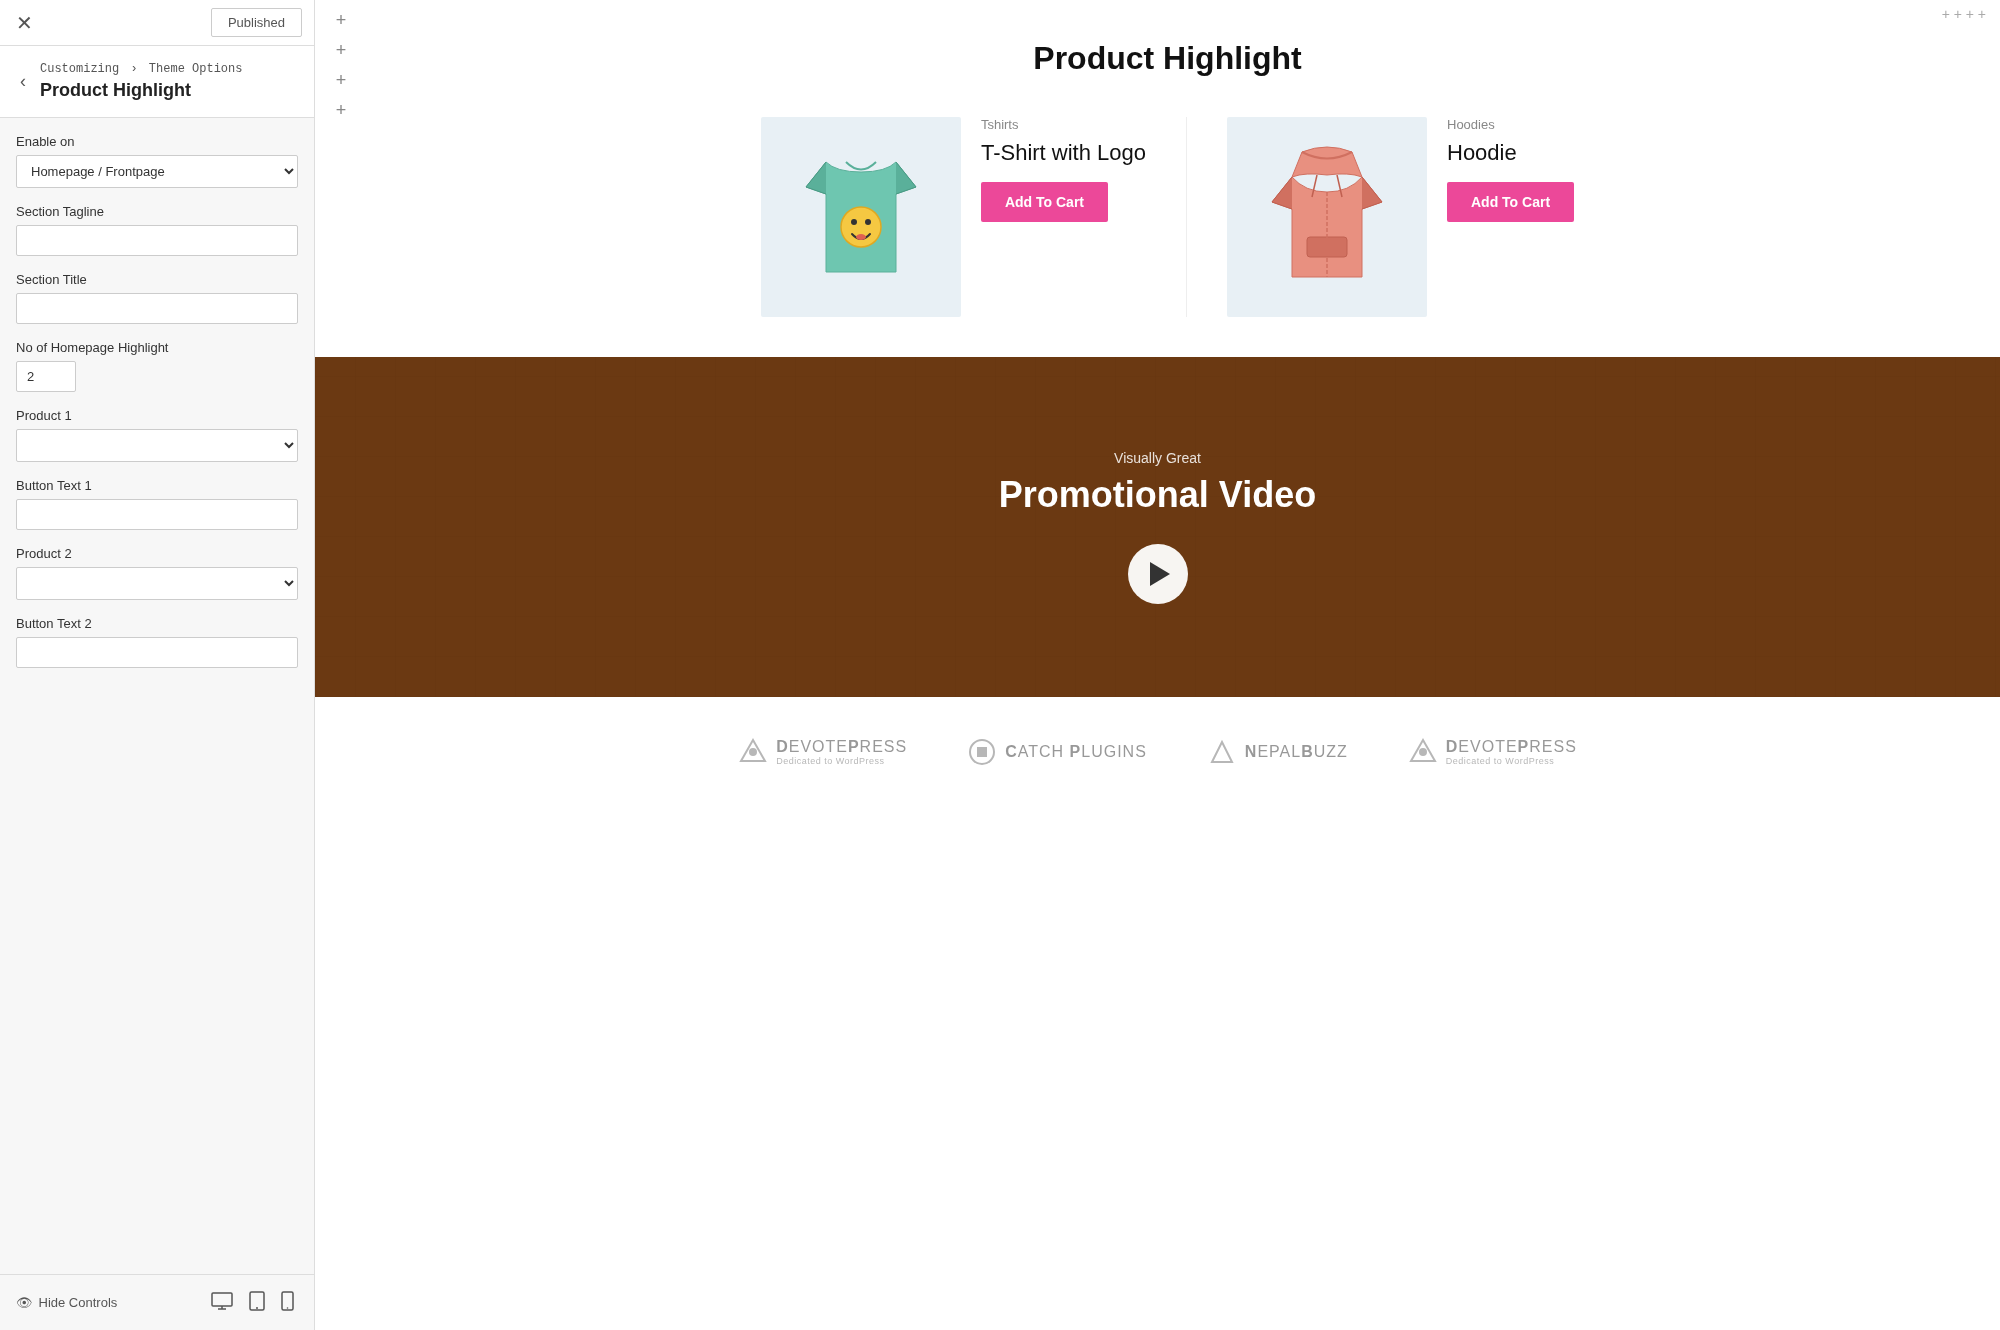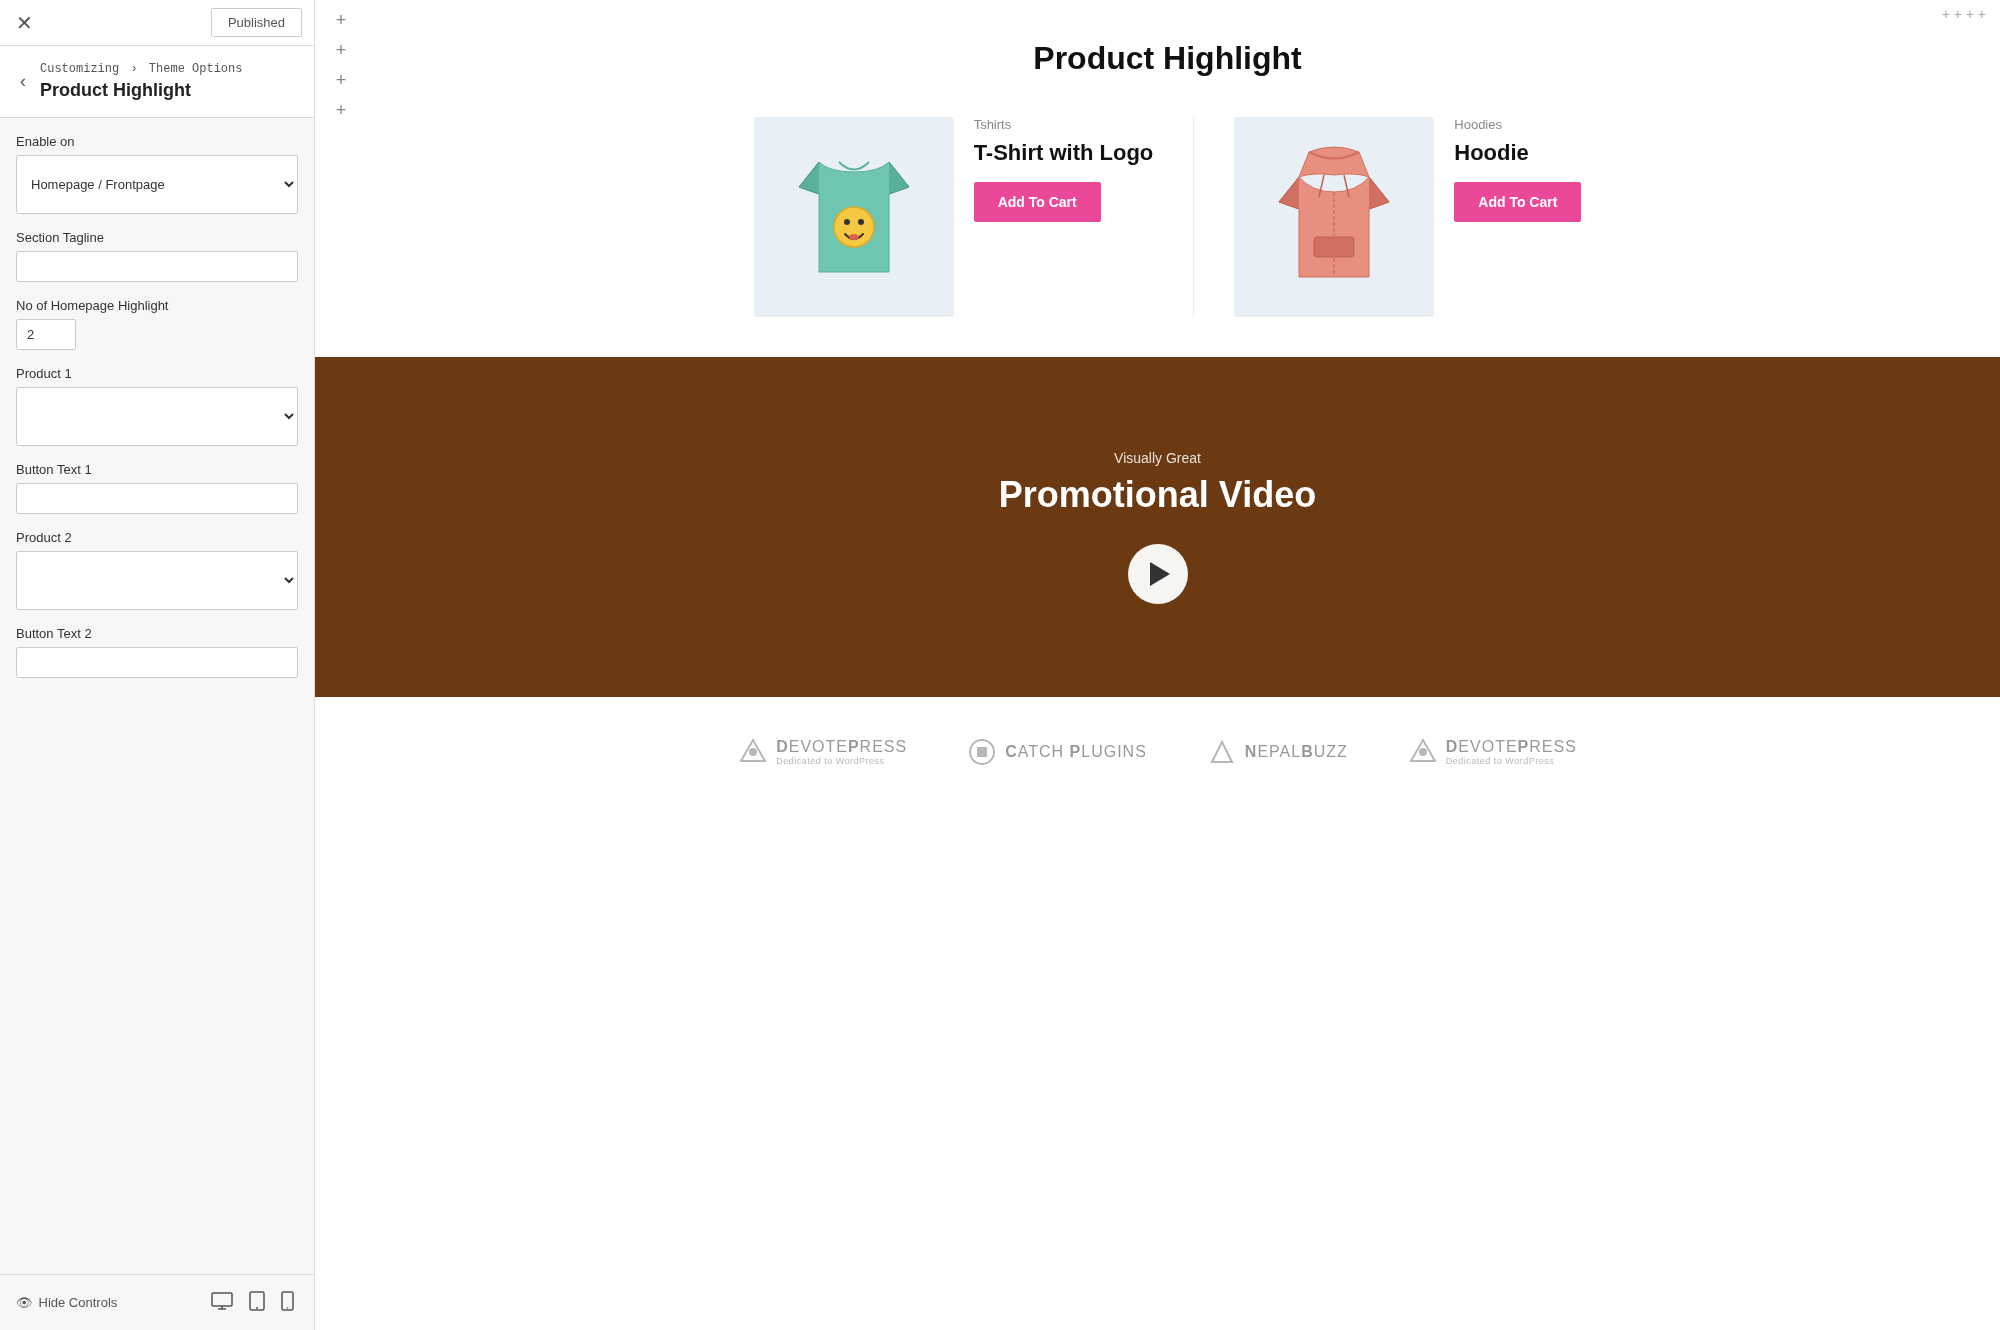--- a/index.html
+++ b/index.html
@@ -107,21 +107,21 @@
       padding: 7px 10px;
       font-size: 13px;
       border-radius: 2px;
       color: #333;
     }
 
     .form-select {
       width: 100%;
       border: 1px solid #ccc;
       background: #fff;
-      padding: 20px 10px;
+      padding: 7px 10px;
       font-size: 13px;
       border-radius: 2px;
       color: #333;
       appearance: auto;
       cursor: pointer;
     }
 
     .input-small {
       width: 60px;
     }
@@ -255,21 +255,21 @@
     }
 
     .product-category {
       font-size: 13px;
       color: #888;
       font-weight: 400;
     }
 
     .product-name {
       font-size: 22px;
-      font-weight: 700;
+      font-weight: 400;
       color: #111;
     }
 
     .add-to-cart-btn {
       background: #ec4899;
       color: #fff;
       border: none;
       padding: 12px 24px;
       font-size: 14px;
       font-weight: 600;
@@ -436,20 +436,24 @@
         <option>All Pages</option>
         <option>Disabled</option>
       </select>
     </div>
 
     <div class="form-group">
       <label class="form-label">Section Tagline</label>
       <input type="text" class="form-input" value="" style="">
     </div>
 
+    <div class="form-group">
+      <label class="form-label">Section Title</label>
+      <input type="text" class="form-input" value="" style="">
+    </div>
 
     <div class="form-group">
       <label class="form-label">No of Homepage Highlight</label>
       <input type="text" class="form-input input-small" value="2" style="">
     </div>
 
     <div class="form-group">
       <label class="form-label">Product 1</label>
       <select class="form-select">
         <option></option>

